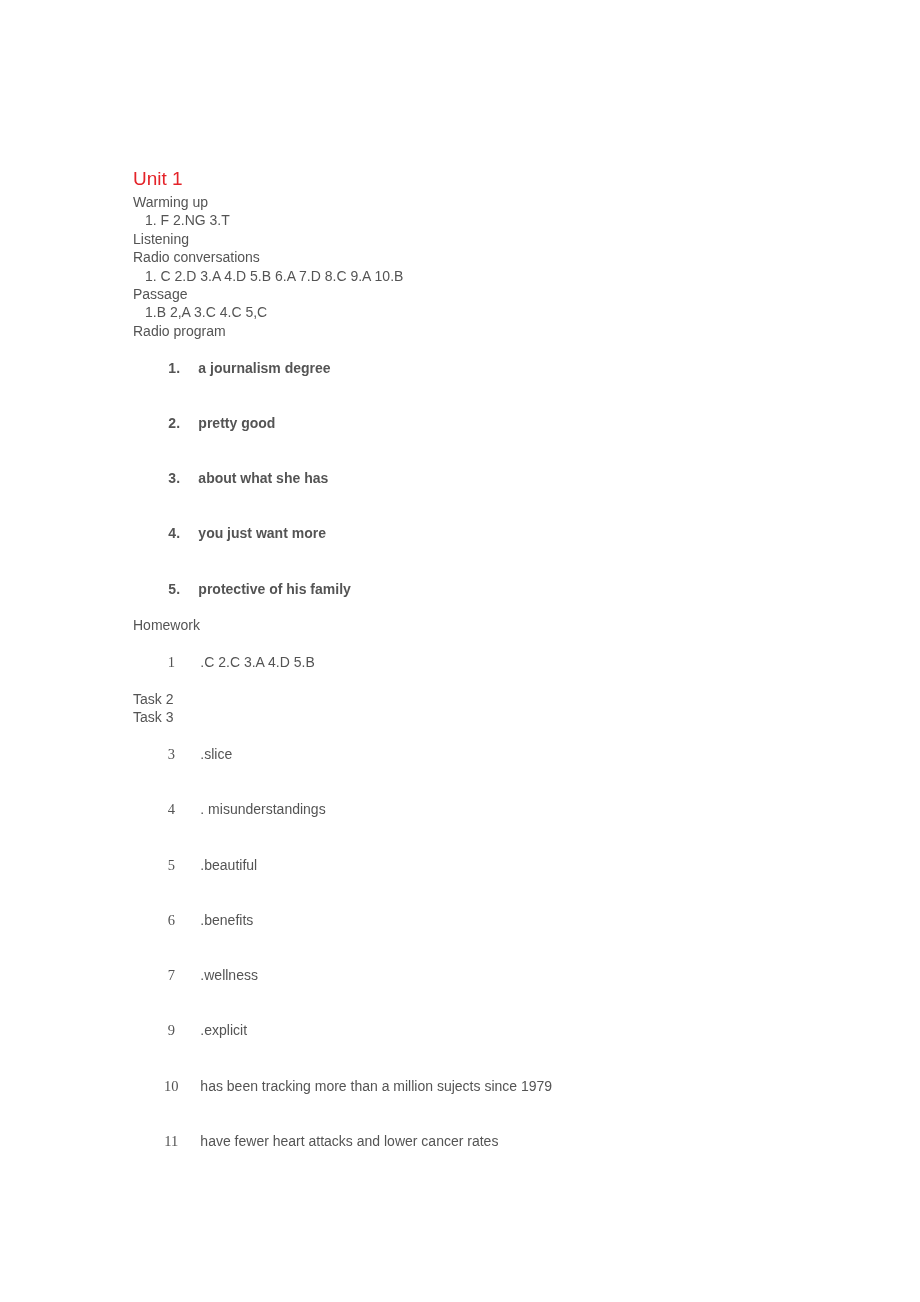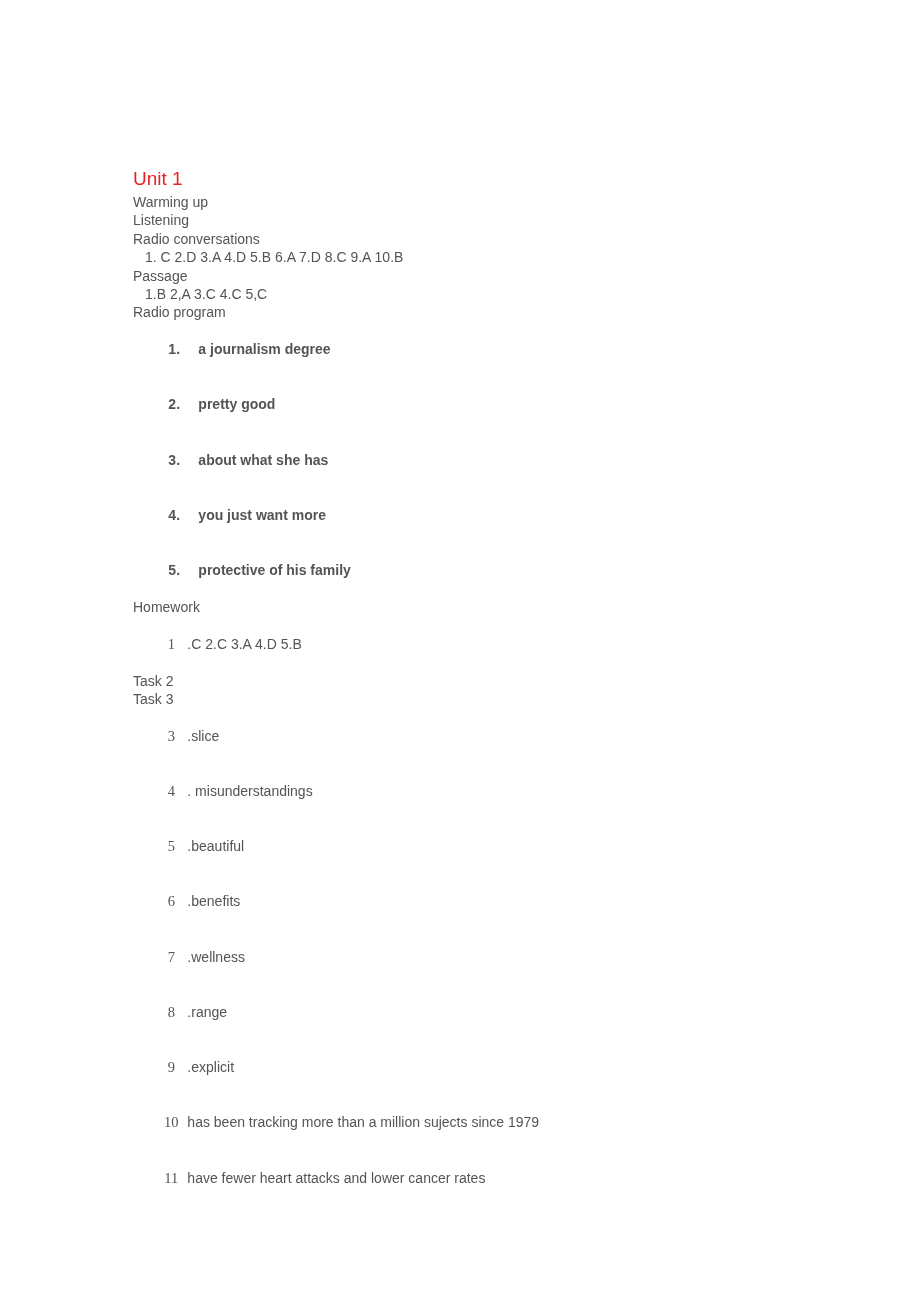--- a/index.html
+++ b/index.html
@@ -49,32 +49,33 @@
     padding-left: 7px;
   }
   .serif-row .snum {
     display: inline-block;
     width: 16px;
     text-align: center;
     font-family: "Liberation Serif", serif;
     font-size: 14.5px;
   }
   .serif-row .stext {
-    margin-left: 8px;
+    margin-left: 21px;
   }
 </style>
 </head>
 <body>
 
 <div class="page">
   <div class="content">
 
     <h1 class="unit-title">Unit 1</h1>
 
     <div class="line label">Warming up</div>
+    <div class="line answer">1. F 2.NG 3.T</div>
     <div class="line label">Listening</div>
     <div class="line label">Radio conversations</div>
     <div class="line answer">1. C 2.D 3.A 4.D 5.B 6.A 7.D 8.C 9.A 10.B</div>
     <div class="line label">Passage</div>
     <div class="line answer">1.B 2,A 3.C 4.C 5,C</div>
     <div class="line label">Radio program</div>
 
     <div class="line numbered">
       <span class="num">1.</span><span>a journalism degree</span>
     </div>
@@ -111,23 +112,20 @@
     <div class="line serif-row">
       <span class="snum">5</span><span class="stext">.beautiful</span>
     </div>
     <div class="line serif-row">
       <span class="snum">6</span><span class="stext">.benefits</span>
     </div>
     <div class="line serif-row">
       <span class="snum">7</span><span class="stext">.wellness</span>
     </div>
     <div class="line serif-row">
-      <span class="snum">8</span><span class="stext">.range</span>
-    </div>
-    <div class="line serif-row">
       <span class="snum">9</span><span class="stext">.explicit</span>
     </div>
     <div class="line serif-row">
       <span class="snum">10</span><span class="stext">has been tracking more than a million sujects since 1979</span>
     </div>
     <div class="line serif-row">
       <span class="snum">11</span><span class="stext">have fewer heart attacks and lower cancer rates</span>
     </div>
 
   </div>

